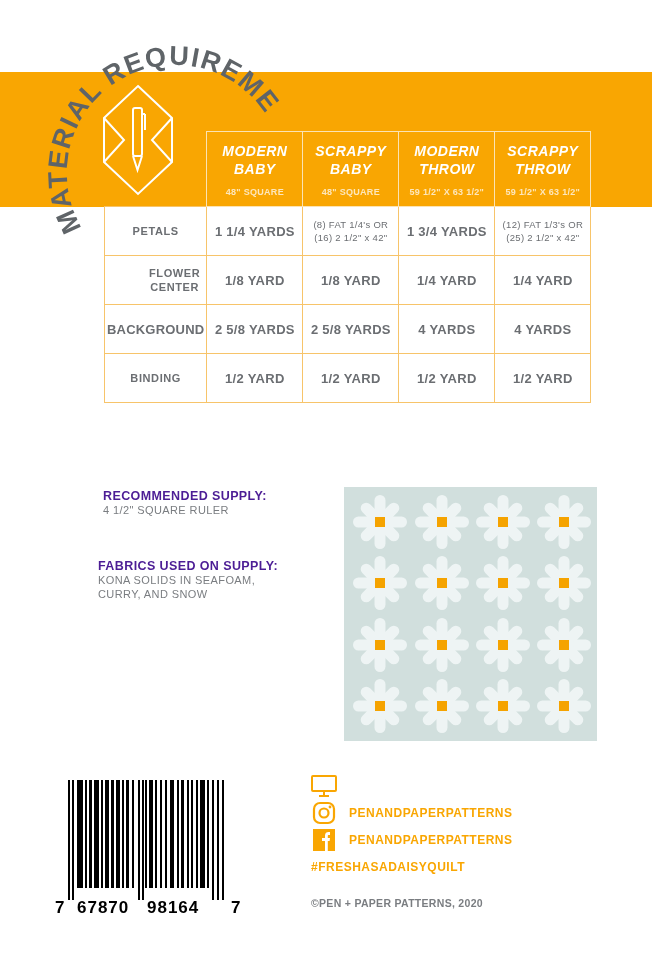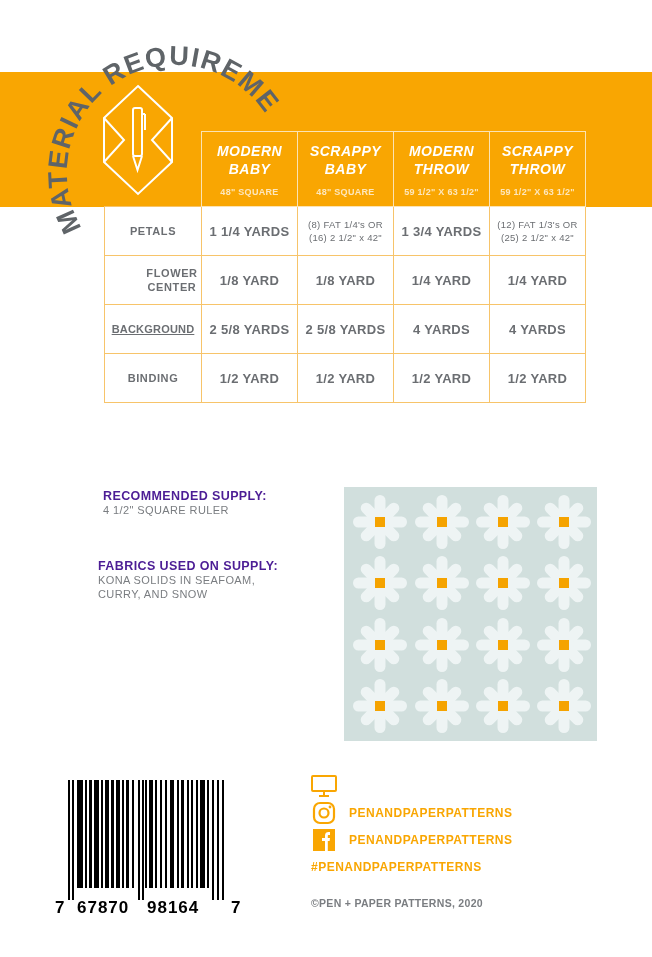--- a/index.html
+++ b/index.html
@@ -141,21 +141,21 @@
     <tr>
       <td class="lbl" style="line-height:14px;padding-left:40px;">
         <span>FLOWER</span><br><span>CENTER</span>
       </td>
       <td>1/8 YARD</td>
       <td>1/8 YARD</td>
       <td>1/4 YARD</td>
       <td>1/4 YARD</td>
     </tr>
     <tr>
-      <td class="lbl" style="font-size:11px;letter-spacing:0.2px;text-decoration:underline;">BACKGROUND</td>
+      <td class="lbl" style="font-size:13px;letter-spacing:0.2px;">BACKGROUND</td>
       <td>2 5/8 YARDS</td>
       <td>2 5/8 YARDS</td>
       <td>4 YARDS</td>
       <td>4 YARDS</td>
     </tr>
     <tr>
       <td class="lbl">BINDING</td>
       <td>1/2 YARD</td>
       <td>1/2 YARD</td>
       <td>1/2 YARD</td>
@@ -282,14 +282,14 @@
     <span class="link-icon">
       <svg width="24" height="24" viewBox="0 0 24 24">
           <rect x="1" y="1" width="22" height="22" fill="#f9a602"></rect>
           <path d="M13 23 V13 H10 V10 H13 V7.5 C13 5 14.5 4 16.5 4 H18 V7 H16.8 C16 7 15.8 7.4 15.8 8 V10 H18 L17.6 13 H15.8 V23 Z" fill="#ffffff"></path>
         </svg>
     </span>
     <span class="link-text">PENANDPAPERPATTERNS</span>
   </div>
 </div>
 
-<div class="hashtag">#PENANDPAPERPATTERNS</div>
+<div class="hashtag">#FRESHASADAISYQUILT</div>
 <div class="copyright">©PEN + PAPER PATTERNS, 2020</div>
 
 </body></html>

